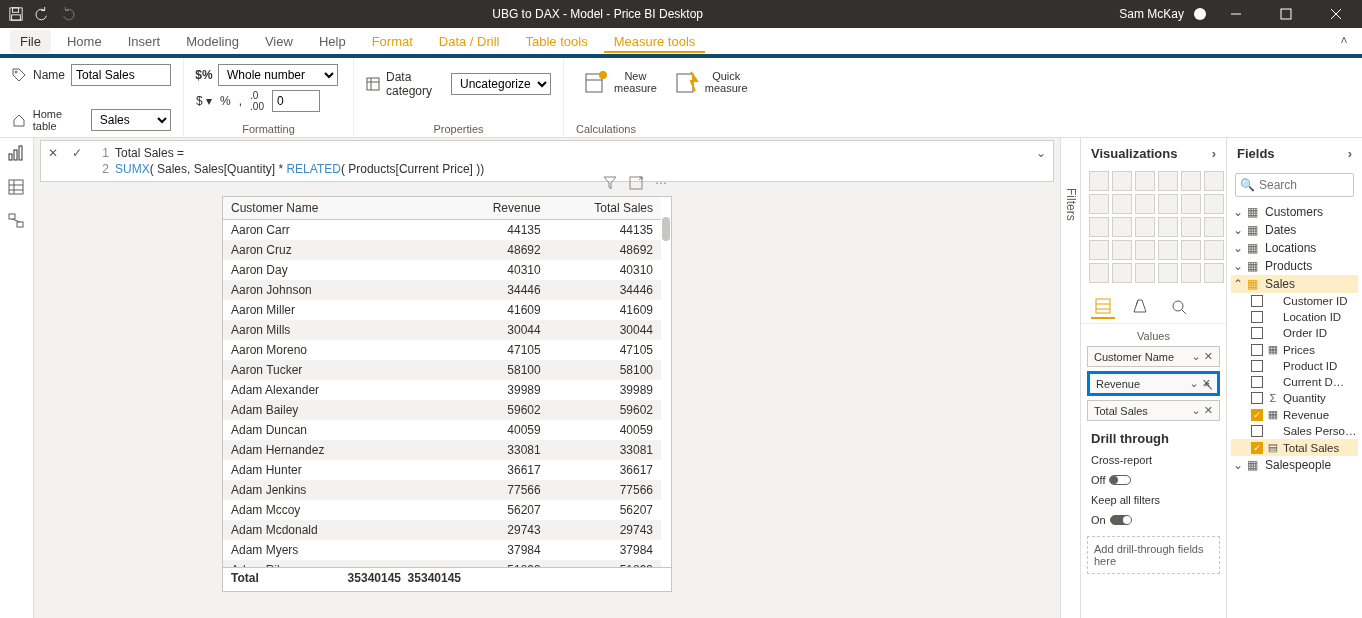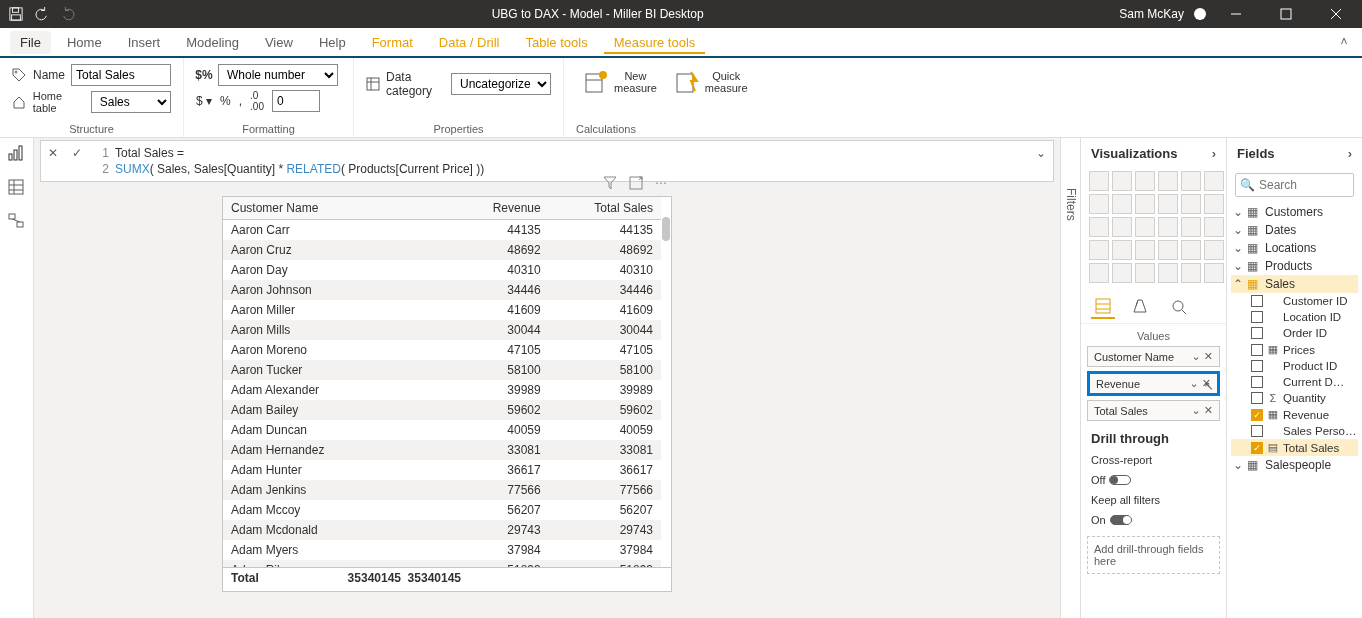--- a/index.html
+++ b/index.html
@@ -8,21 +8,21 @@
 
 .titlebar { height:28px; background:#323130; color:#fff; display:flex; align-items:center; }
 .tb-left { display:flex; align-items:center; gap:10px; padding-left:8px; }
 .tb-center { flex:1; text-align:center; font-size:12px; }
 .tb-right { display:flex; align-items:center; gap:10px; padding-right:6px; }
 .tb-icon { width:16px; height:16px; display:inline-flex; align-items:center; justify-content:center; cursor:pointer; }
 .win-btn { width:40px; height:28px; display:inline-flex; align-items:center; justify-content:center; cursor:pointer; }
 .user-dot { width:12px;height:12px;border-radius:50%;background:#fff; }
 
 
-.menubar { height:30px; background:#fff; display:flex; align-items:center; padding:0 10px; border-bottom:2px solid #0c4a6e; gap:6px; }
+.menubar { height:30px; background:#fff; display:flex; align-items:center; padding:0 10px; border-bottom:4px solid #0c4a6e; gap:6px; }
 .menu-item { padding:4px 10px; font-size:13px; color:#605e5c; cursor:pointer; }
 .menu-item.file { background:#f3f2f1; color:#323130; border-radius:3px; font-weight:500;}
 .menu-item.accent { color:#e6a002; }
 .menu-item.active { color:#e6a002; border-bottom:2px solid #e6a002; padding-bottom:2px; }
 
 
 .ribbon { height:80px; background:#fff; border-bottom:1px solid #e1dfdd; display:flex; align-items:flex-start; }
 .rgroup { padding:6px 12px 0; display:flex; flex-direction:column; height:100%; border-right:1px solid #eee;}
 .rgroup .glabel { margin-top:auto; font-size:11px; color:#605e5c; text-align:center; padding-bottom:2px;}
 .rrow { display:flex; align-items:center; gap:6px; margin-bottom:4px;}
@@ -119,21 +119,21 @@
           <path d="M11 4 L7 4 M11 4 L11 0" stroke-width="1"></path>
         </svg>
       </span>
     <span class="tb-icon" style="opacity:.4">
         <svg width="14" height="14" viewBox="0 0 16 16" stroke="#fff" fill="none">
           <path d="M5 4 A6 6 0 1 1 3 10"></path>
           <path d="M5 4 L9 4 M5 4 L5 0"></path>
         </svg>
       </span>
   </div>
-  <div class="tb-center">UBG to DAX - Model - Miller BI Desktop</div>
+  <div class="tb-center">UBG to DAX - Model - Price BI Desktop</div>
   <div class="tb-right">
     <span style="font-size:12px;">Sam McKay</span>
     <span class="user-dot"></span>
     <span class="win-btn">
         <svg width="12" height="12" stroke="#fff">
           <line x1="1" y1="6" x2="11" y2="6"></line>
         </svg>
       </span>
     <span class="win-btn">
         <svg width="12" height="12" stroke="#fff" fill="none">
@@ -158,21 +158,21 @@
   <div class="menu-item">Help</div>
   <div class="menu-item accent">Format</div>
   <div class="menu-item accent">Data / Drill</div>
   <div class="menu-item accent">Table tools</div>
   <div class="menu-item active">Measure tools</div>
   <div style="flex:1"></div>
   <span class="tb-icon" style="color:#605e5c">˄</span>
 </div>
 
 <div class="ribbon">
-  <div class="rgroup" style="width:184px;">
+  <div class="rgroup" style="width:184px;gap:18px;">
     <div class="rrow">
       <span class="ricon">
           <svg width="14" height="14" stroke="#605e5c" fill="none">
             <path d="M1 1 L7 1 L13 7 L7 13 L1 7 Z"></path>
             <circle cx="4" cy="4" r="1"></circle>
           </svg>
         </span>
       <span class="rlabel">Name</span>
       <input class="rinput" style="width: 100px;" value="Total Sales">
     </div>

